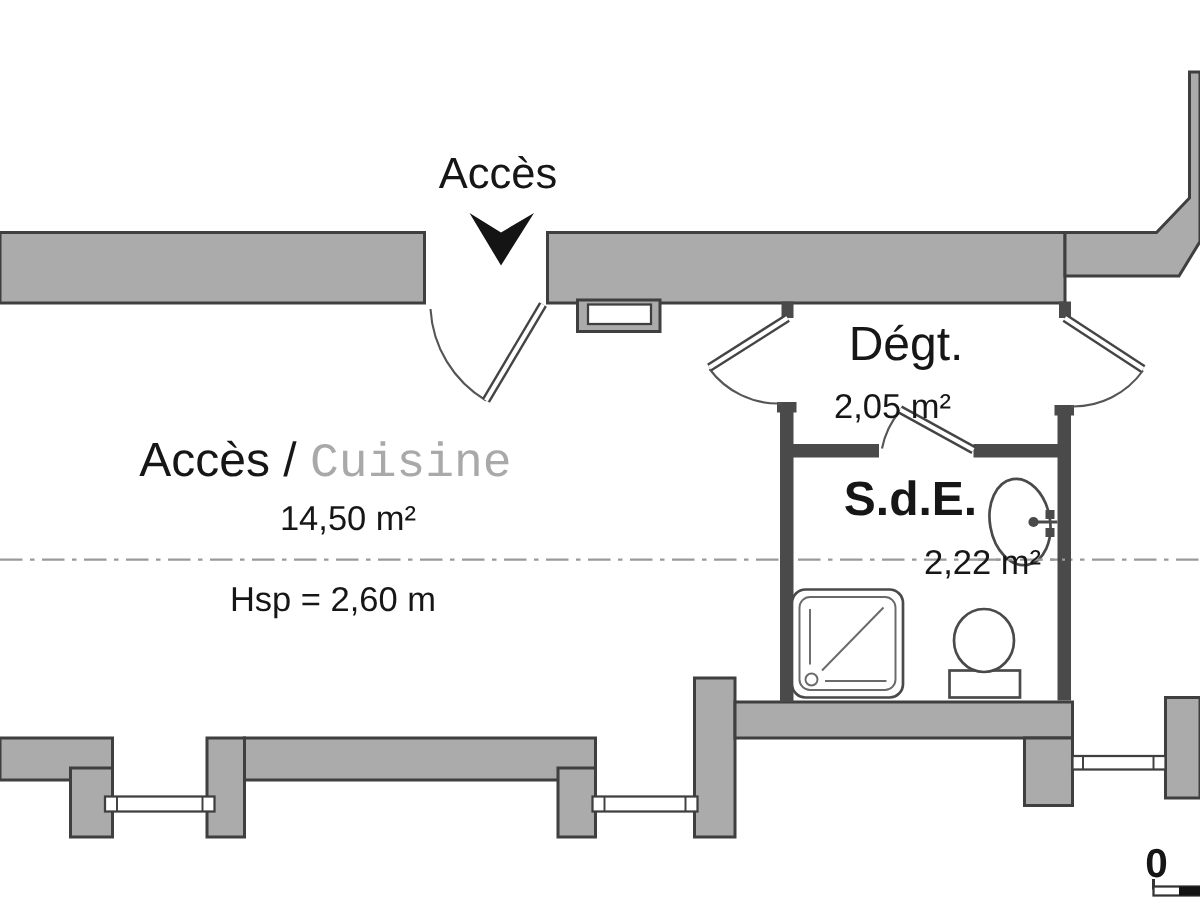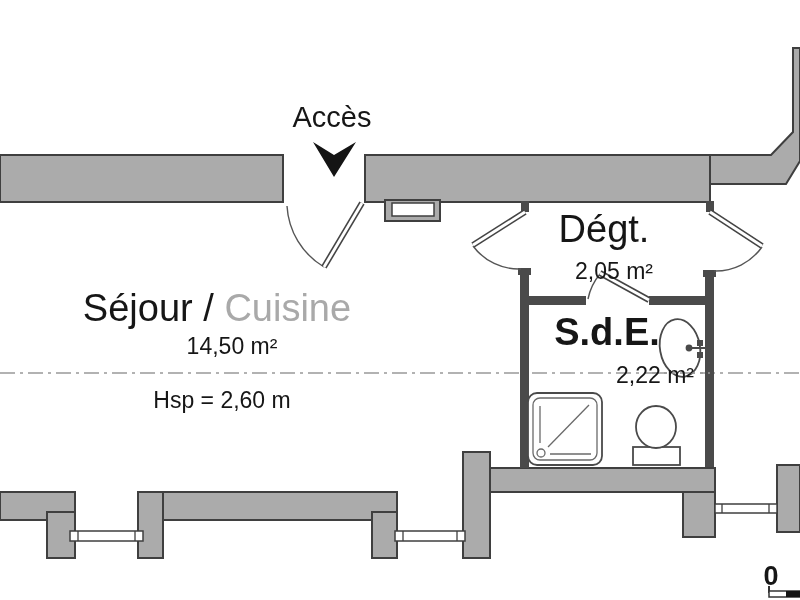--- a/index.html
+++ b/index.html
@@ -10,25 +10,25 @@
   .win{fill:#ffffff;stroke:#3f3f3f;stroke-width:1.5;}
   .winline{stroke:#3f3f3f;stroke-width:1.3;}
   .arc{fill:none;stroke:#555555;stroke-width:1.4;}
   .leaf-o{stroke:#444444;stroke-width:6;}
   .leaf-i{stroke:#ffffff;stroke-width:2.8;}
   .fix{fill:#ffffff;stroke:#4a4a4a;stroke-width:1.8;}
   .fixthin{fill:none;stroke:#6a6a6a;stroke-width:1.3;}
   .cut{stroke:#999999;stroke-width:1.5;stroke-dasharray:15 5 3 5;fill:none;}
   .lbl{position:absolute;transform:translate(-50%,-50%);white-space:nowrap;
        color:#161616;line-height:1;}
-  .room-name{font-size:38px;}
+  .room-name{font-size:32px;}
   .room-area{font-size:23px;}
   .access{font-size:29px;}
   .hsp{font-size:23px;}
-  .faded{color:#a9a9a9;}
+  .faded{color:#a9a9a9;font-family:Liberation Mono, monospace;}
   .zero{font-size:27px;font-weight:700;}
 </style>
 </head>
 <body>
 
 <svg id="plan-svg" width="800" height="600" viewBox="0 0 800 600">
 
   <line class="cut" x1="0" y1="373" x2="800" y2="373"></line>
 
   <g>
@@ -114,24 +114,24 @@
   <g>
     <line x1="769" y1="586" x2="769" y2="593" stroke="#333333" stroke-width="2"></line>
     <rect x="769" y="591" width="31" height="6" fill="#ffffff" stroke="#333333" stroke-width="1.5"></rect>
     <rect x="786" y="591" width="14" height="6" fill="#141414"></rect>
   </g>
 </svg>
 
 <div class="lbl access" style="left:332px;top:117px;">Accès</div>
 
 <div class="lbl room-name" style="left:217px;top:308px;">
-  <span>Séjour / </span><span class="faded">Cuisine</span>
+  <span>Accès / </span><span class="faded">Cuisine</span>
 </div>
 <div class="lbl room-area" style="left:232px;top:346px;">14,50 m²</div>
 <div class="lbl hsp" style="left:222px;top:400px;">Hsp = 2,60 m</div>
 
 <div class="lbl room-name" style="left:604px;top:229px;">Dégt.</div>
-<div class="lbl room-area" style="left:614px;top:271px;">2,05 m²</div>
+<div class="lbl room-area" style="left:595px;top:271px;">2,05 m²</div>
 
 <div class="lbl room-name" style="left:607px;top:332px;font-weight:bold;">S.d.E.</div>
 <div class="lbl room-area" style="left:611px;top:375px;margin-left:44px;">2,22 m²</div>
 
 <div class="lbl zero" style="left:771px;top:576px;">0</div>
 
 </body></html>

